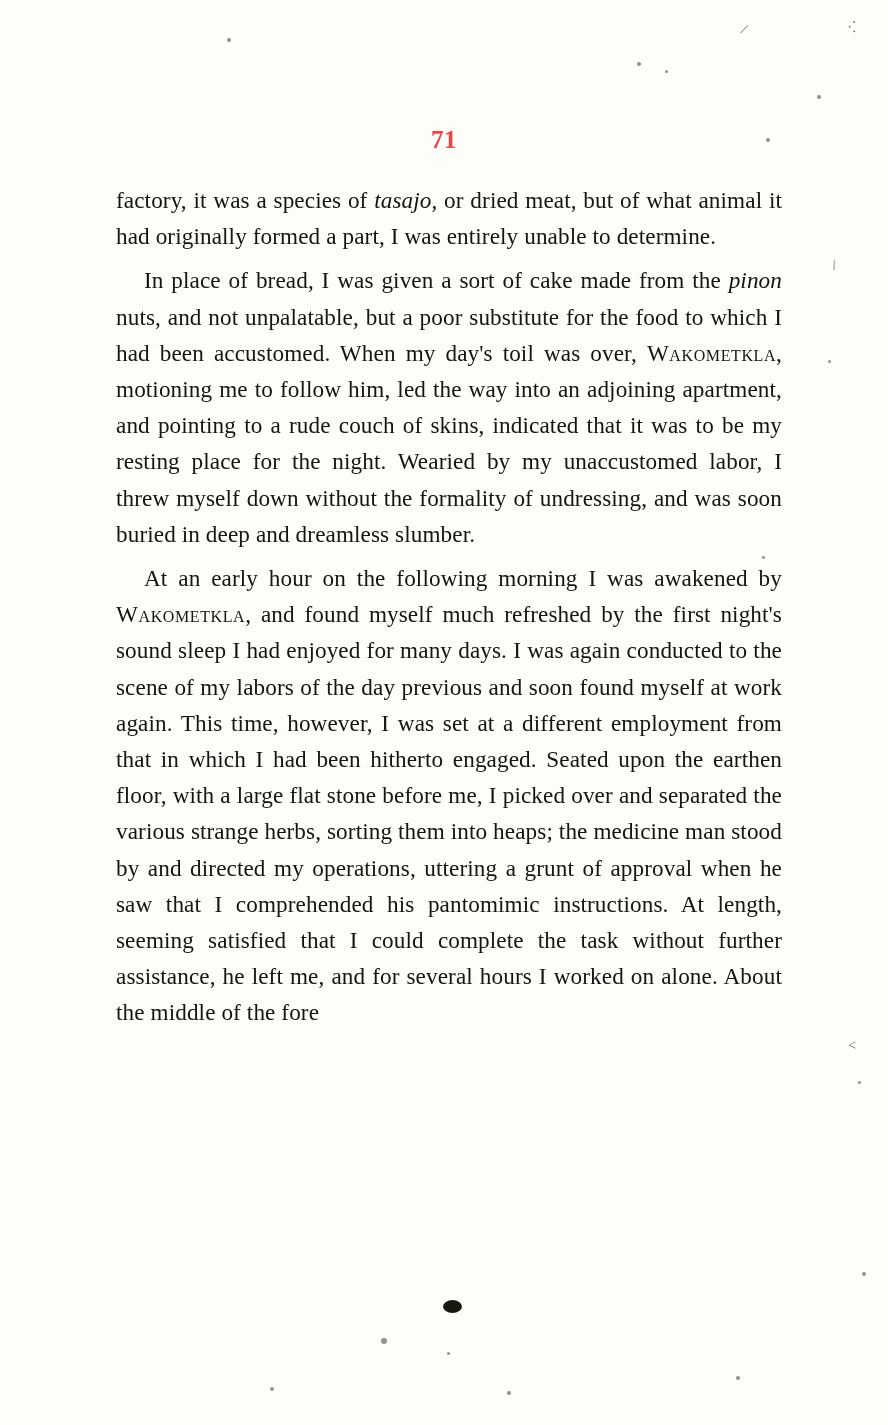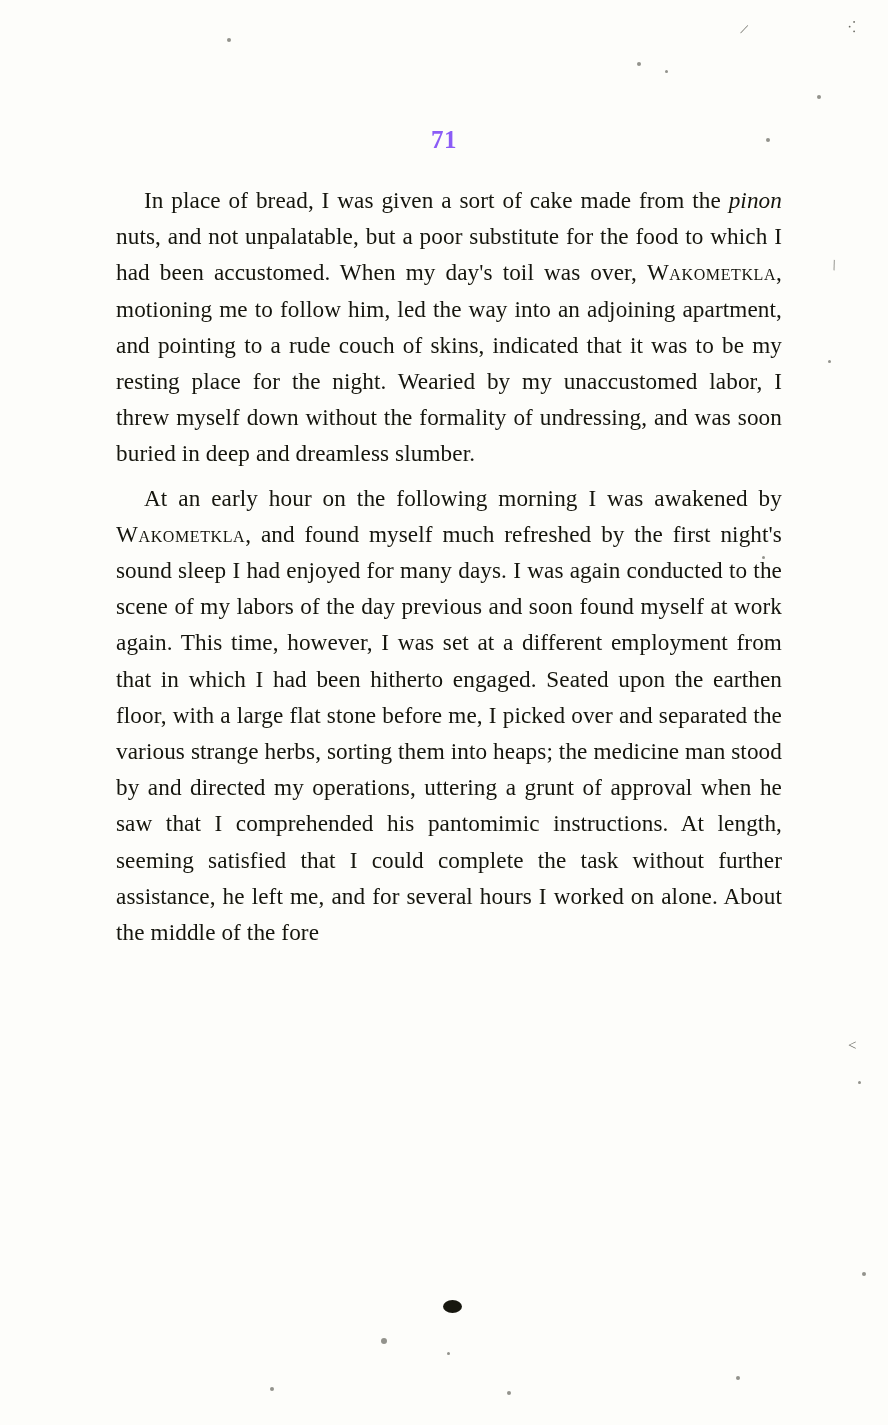--- a/index.html
+++ b/index.html
@@ -25,21 +25,21 @@
 
   .page-number {
     position: absolute;
     top: 126px;
     left: 0;
     width: 888px;
     text-align: center;
     font-size: 25px;
     font-weight: bold;
     letter-spacing: 0.5px;
-    color: #8b5cf6;
+    color: #ef4444;
   }
 
   .body-text {
     position: absolute;
     top: 182px;
     left: 116px;
     width: 666px;
   }
 
   .para {
@@ -81,20 +81,21 @@
   }
 </style>
 </head>
 <body>
 
 <div class="page">
 
   <div class="page-number">71</div>
 
   <div class="body-text">
+    <p class="para">factory, it was a species of <span class="it">tasajo</span>, or dried meat, but of what animal it had originally formed a part, I was entirely unable to determine.</p>
     <p class="para indent">In place of bread, I was given a sort of cake made from the <span class="it">pinon</span> nuts, and not unpalatable, but a poor substitute for the food to which I had been accustomed. When my day's toil was over, <span class="sc">Wakometkla</span>, motioning me to follow him, led the way into an adjoining apartment, and pointing to a rude couch of skins, indicated that it was to be my resting place for the night. Wearied by my unaccustomed labor, I threw myself down without the formality of undressing, and was soon buried in deep and dreamless slumber.</p>
     <p class="para indent">At an early hour on the following morning I was awakened by <span class="sc">Wakometkla</span>, and found myself much refreshed by the first night's sound sleep I had enjoyed for many days. I was again conducted to the scene of my labors of the day previous and soon found myself at work again. This time, however, I was set at a different employment from that in which I had been hitherto engaged. Seated upon the earthen floor, with a large flat stone before me, I picked over and separated the various strange herbs, sorting them into heaps; the medicine man stood by and directed my operations, uttering a grunt of approval when he saw that I comprehended his pantomimic instructions. At length, seeming satisfied that I could complete the task without further assistance, he left me, and for several hours I worked on alone. About the middle of the fore</p>
   </div>
 
   <span class="mark" style="top:22px;left:742px;transform:rotate(25deg);">/</span>
   <span class="mark" style="top:20px;left:848px;">⁖</span>
   <span class="speck" style="top:38px;left:227px;width:4px;height:4px;"></span>
   <span class="speck" style="top:62px;left:637px;width:4px;height:4px;"></span>
   <span class="speck" style="top:70px;left:665px;width:3px;height:3px;"></span>
   <span class="speck" style="top:95px;left:817px;width:4px;height:4px;"></span>

